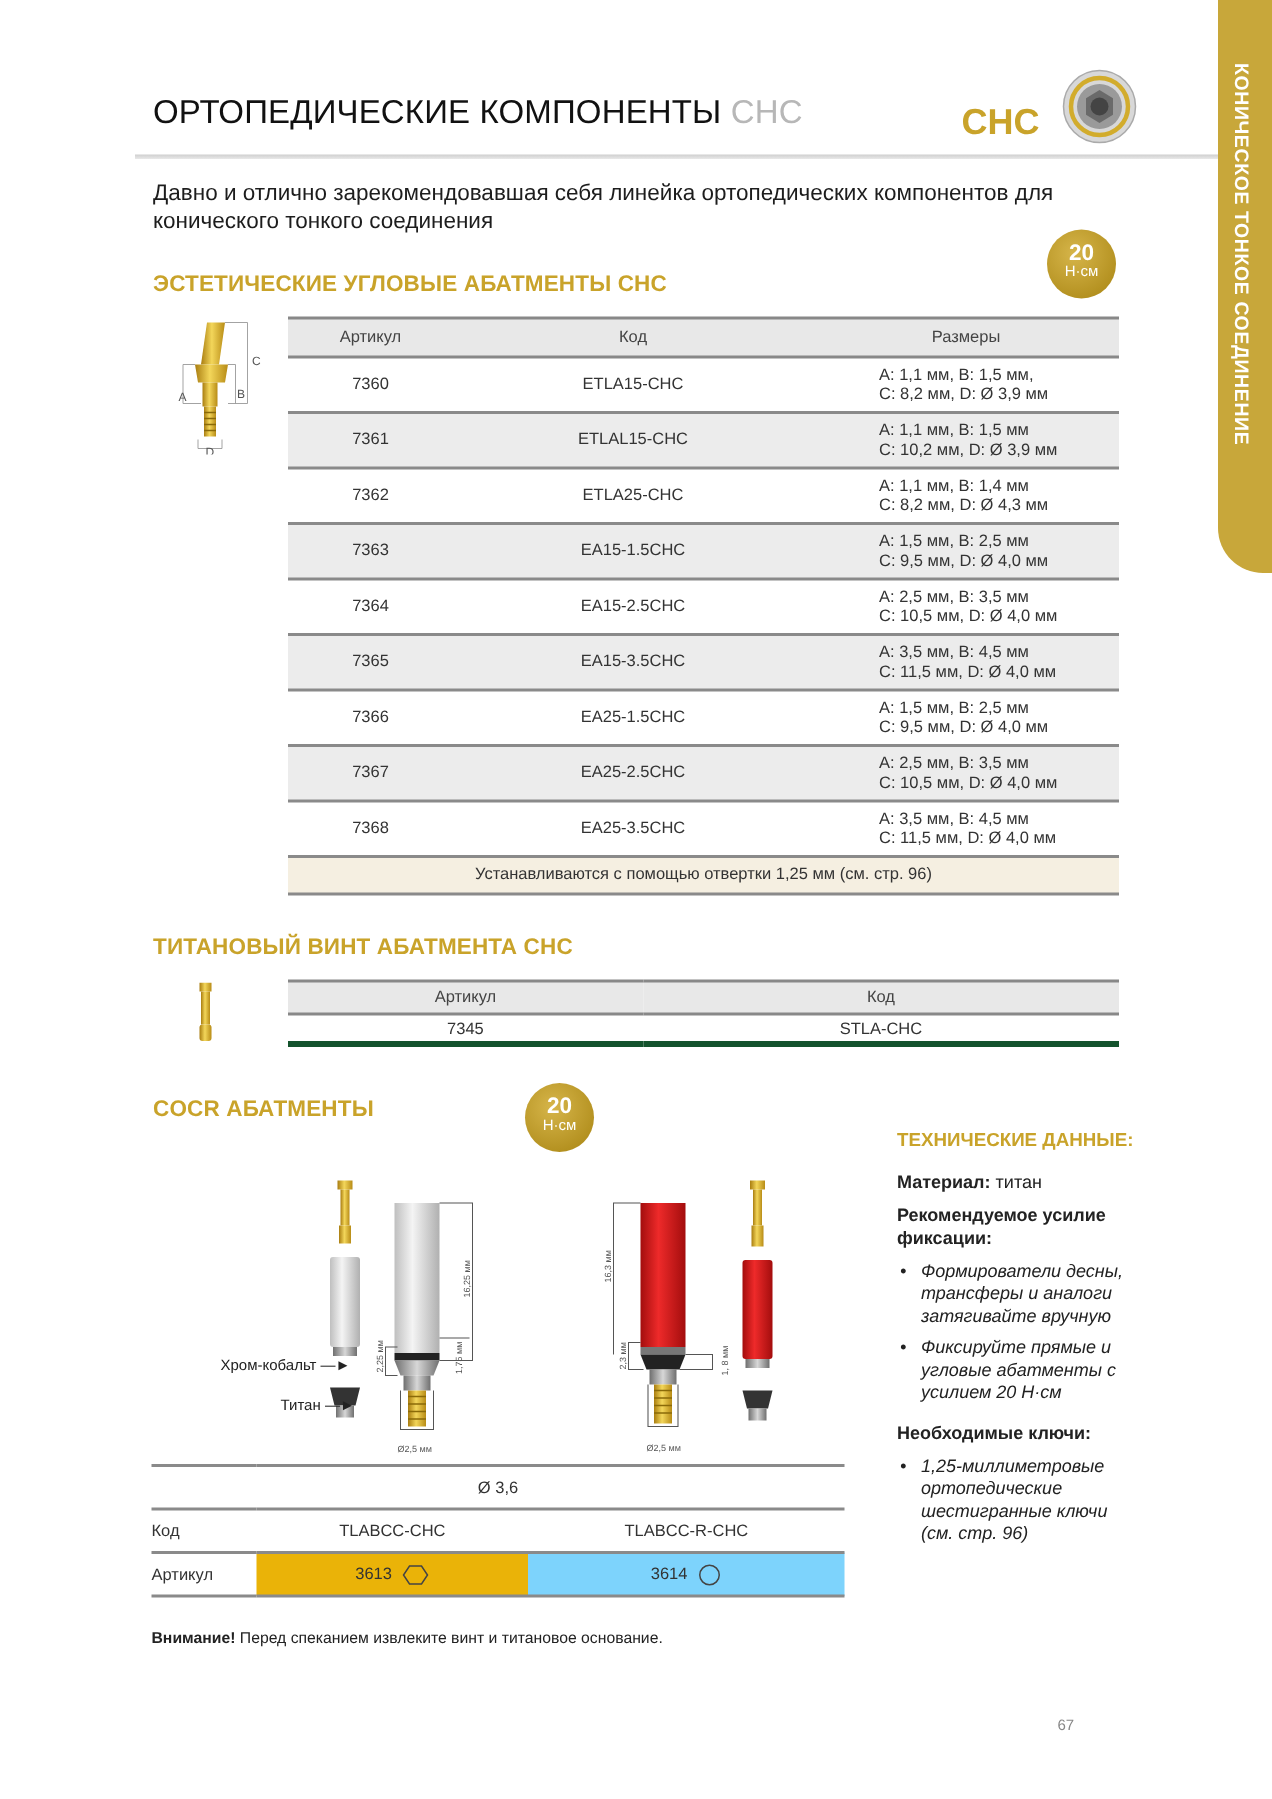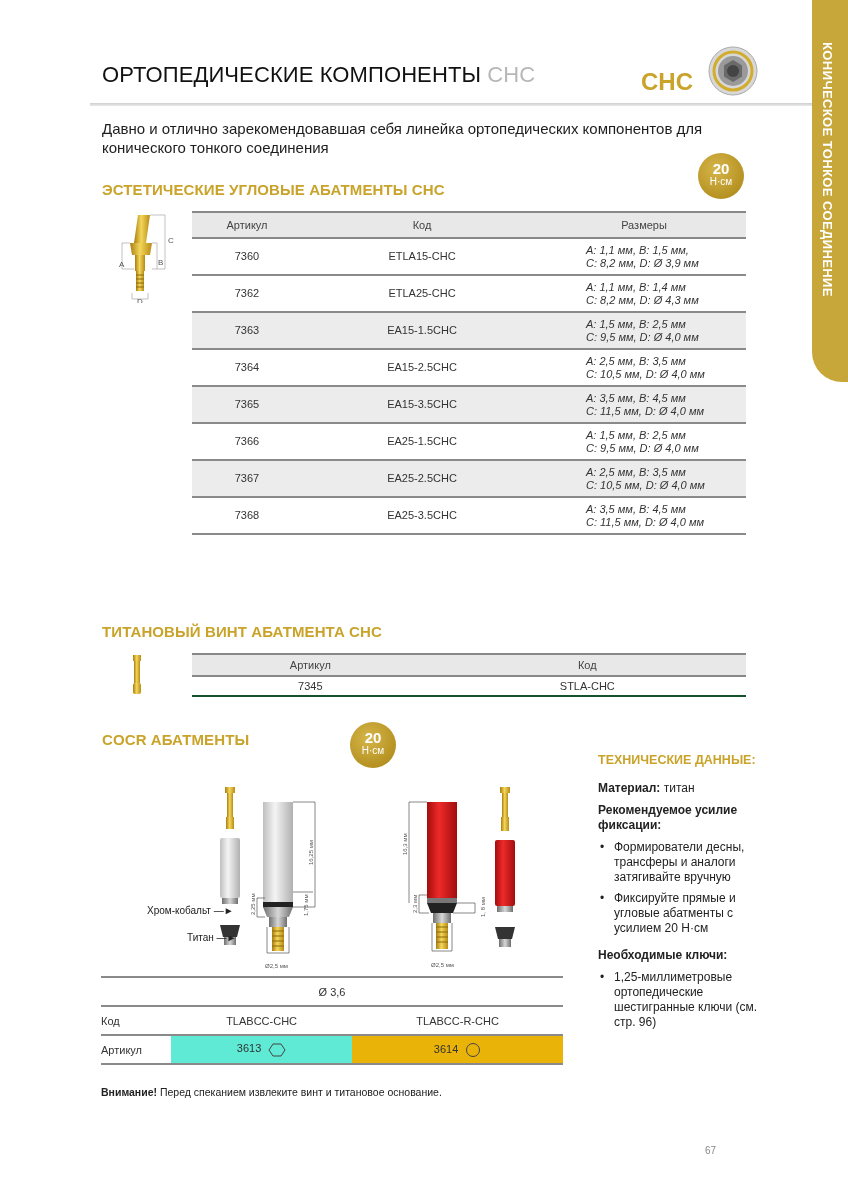--- a/index.html
+++ b/index.html
@@ -21,42 +21,42 @@
   .torque .n { display: block; font-size: 15px; font-weight: bold; line-height: 15px; margin-top: 8px; text-align: center; }
   .torque .u { display: block; font-size: 10px; line-height: 11px; }
 
   .section-title { position: absolute; font-size: 15px; font-weight: bold; color: #c9a32a; letter-spacing: 0.1px; text-align: center; }
 
   table { border-collapse: collapse; font-size: 11px; color: #333; }
   .t1 { position: absolute; left: 192px; top: 211px; width: 554px; }
   .t1 th { background: #e8e8e8; font-weight: normal; height: 26px; border-top: 2px solid #888; border-bottom: 2px solid #888; color: #444; }
   .t1 td { height: 37px; border-bottom: 2px solid #8a8a8a; text-align: center; line-height: 13px; }
   .t1 tr.alt td { background: #ececec; }
-  .t1 td.dim { text-align: left; padding-left: 44px; font-style: italic; }
+  .t1 td.dim { text-align: left; padding-left: 44px; }
   .t1 th:nth-child(1), .t1 td:nth-child(1) { width: 110px; }
   .t1 th:nth-child(2), .t1 td:nth-child(2) { width: 240px; }
   .t1 td.note { background: #f5efe1; height: 25px; text-align: center; padding-left: 0; }
 
   .t2 { position: absolute; left: 192px; top: 653px; width: 554px; }
   .t2 th { background: #e8e8e8; font-weight: normal; height: 22px; border-top: 2px solid #888; border-bottom: 2px solid #888; color: #444; }
-  .t2 td { height: 20px; border-bottom: 2px solid #14532d; text-align: center; }
+  .t2 td { height: 20px; border-bottom: 4px solid #14532d; text-align: center; }
 
   .t3 { position: absolute; left: 101px; top: 976px; width: 462px; }
   .t3 td { height: 29px; border-bottom: 2px solid #8a8a8a; text-align: center; }
   .t3 tr.first td { border-top: 2px solid #8a8a8a; }
   .t3 td.lbl { text-align: left; width: 70px; }
-  .t3 td.g1 { background: #5eead4; }
-  .t3 td.g2 { background: #eab308; }
+  .t3 td.g1 { background: #eab308; }
+  .t3 td.g2 { background: #7dd3fc; }
   .shape-hex { display: inline-block; vertical-align: middle; margin-left: 4px; }
 
   .tech { position: absolute; left: 598px; top: 752px; width: 160px; font-size: 12px; color: #222; line-height: 15px; }
   .tech .h { color: #c9a32a; font-weight: bold; font-size: 12.5px; line-height: 17px; margin-bottom: 12px; }
   .tech .p { margin-bottom: 7px; }
   .tech b { font-weight: bold; }
-  .tech ul { list-style: none; margin-bottom: 12px; }
+  .tech ul { list-style: none; margin-bottom: 12px; font-style: italic; }
   .tech li { position: relative; padding-left: 16px; margin-bottom: 6px; }
   .tech li::before { content: "•"; position: absolute; left: 2px; top: 0; }
 
   .warning { position: absolute; left: 101px; top: 1086px; font-size: 10.5px; color: #222; }
   .warning b { font-weight: bold; }
   .page-num { position: absolute; left: 705px; top: 1145px; font-size: 10px; color: #888; }
 
   .fig { position: absolute; }
   .lbl-arrow { position: absolute; font-size: 10px; color: #222; margin-left: 23px; }
   .dimtxt { font-family: "Liberation Sans", sans-serif; font-size: 6px; fill: #555; }
@@ -128,20 +128,25 @@
       <th>Код</th>
       <th>Размеры</th>
     </tr>
   </thead>
   <tbody>
     <tr>
         <td>7360</td>
         <td>ETLA15-CHC</td>
         <td class="dim"><span>A: 1,1 мм, B: 1,5 мм,</span><br><span>C: 8,2 мм, D: Ø 3,9 мм</span></td>
       </tr>
+    <tr class="alt">
+        <td>7361</td>
+        <td>ETLAL15-CHC</td>
+        <td class="dim"><span>A: 1,1 мм, B: 1,5 мм</span><br><span>C: 10,2 мм, D: Ø 3,9 мм</span></td>
+      </tr>
     <tr>
         <td>7362</td>
         <td>ETLA25-CHC</td>
         <td class="dim"><span>A: 1,1 мм, B: 1,4 мм</span><br><span>C: 8,2 мм, D: Ø 4,3 мм</span></td>
       </tr>
     <tr class="alt">
         <td>7363</td>
         <td>EA15-1.5CHC</td>
         <td class="dim"><span>A: 1,5 мм, B: 2,5 мм</span><br><span>C: 9,5 мм, D: Ø 4,0 мм</span></td>
       </tr>
@@ -162,20 +167,23 @@
       </tr>
     <tr class="alt">
         <td>7367</td>
         <td>EA25-2.5CHC</td>
         <td class="dim"><span>A: 2,5 мм, B: 3,5 мм</span><br><span>C: 10,5 мм, D: Ø 4,0 мм</span></td>
       </tr>
     <tr>
         <td>7368</td>
         <td>EA25-3.5CHC</td>
         <td class="dim"><span>A: 3,5 мм, B: 4,5 мм</span><br><span>C: 11,5 мм, D: Ø 4,0 мм</span></td>
+      </tr>
+    <tr>
+        <td class="note" colspan="3">Устанавливаются с помощью отвертки 1,25 мм (см. стр. 96)</td>
       </tr>
   </tbody>
 </table>
 
 <div class="section-title" style="left:102px; top:623px;">ТИТАНОВЫЙ ВИНТ АБАТМЕНТА CHC</div>
 <svg class="fig" style="left:130px; top:655px;" width="14" height="40" viewBox="0 0 14 40">
   <rect x="3" y="0" width="8" height="6" fill="url(#gold)"></rect>
   <rect x="4" y="6" width="6" height="22" fill="url(#gold)"></rect>
   <rect x="3" y="28" width="8" height="11" rx="2" fill="url(#gold)"></rect>
 </svg>

